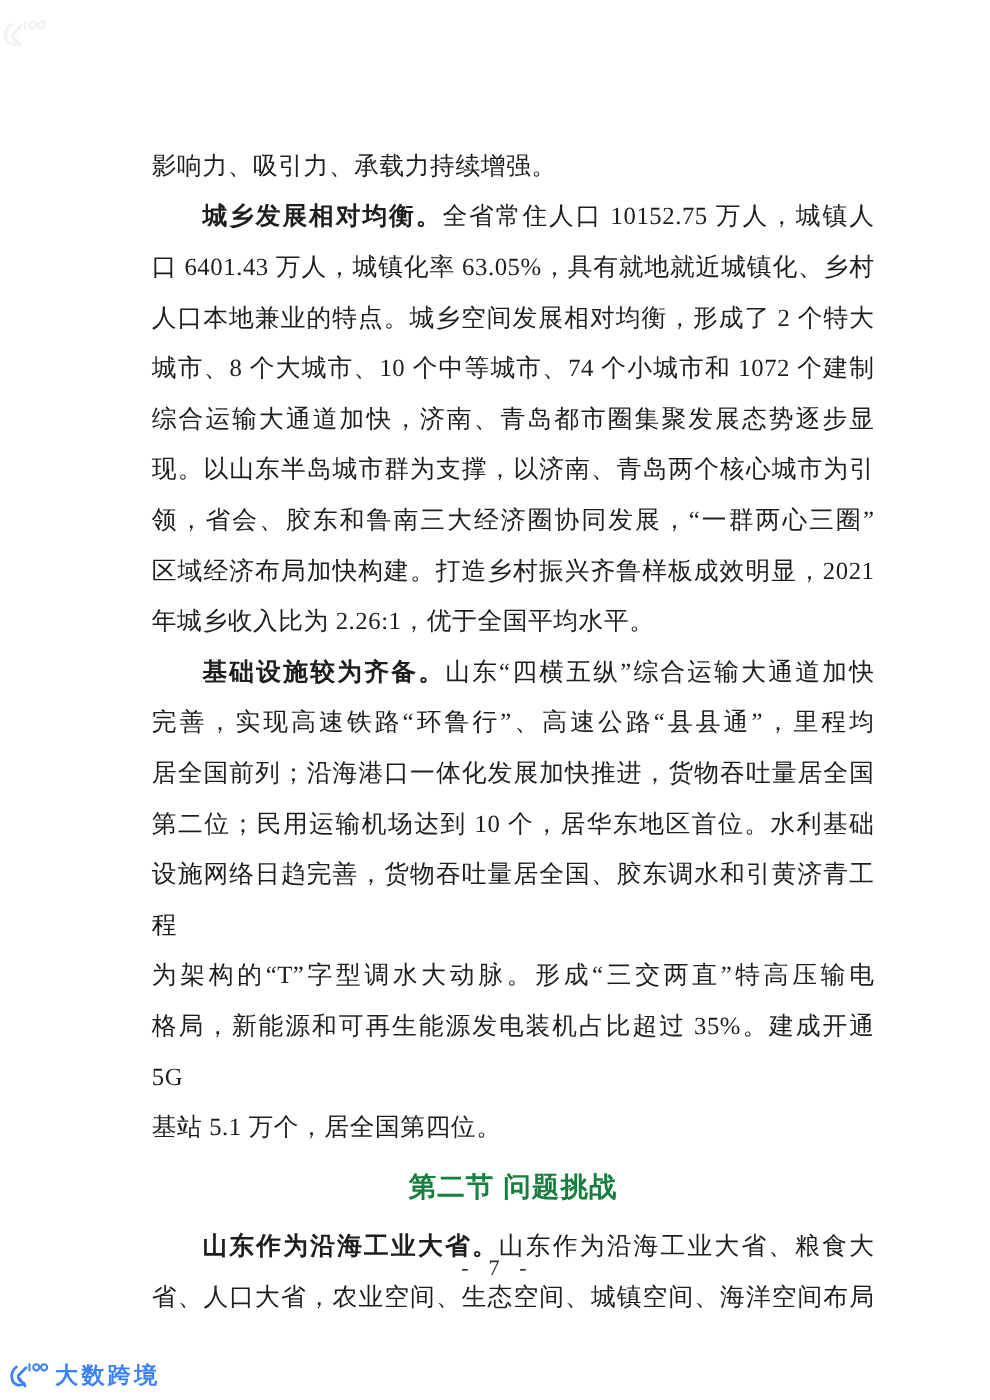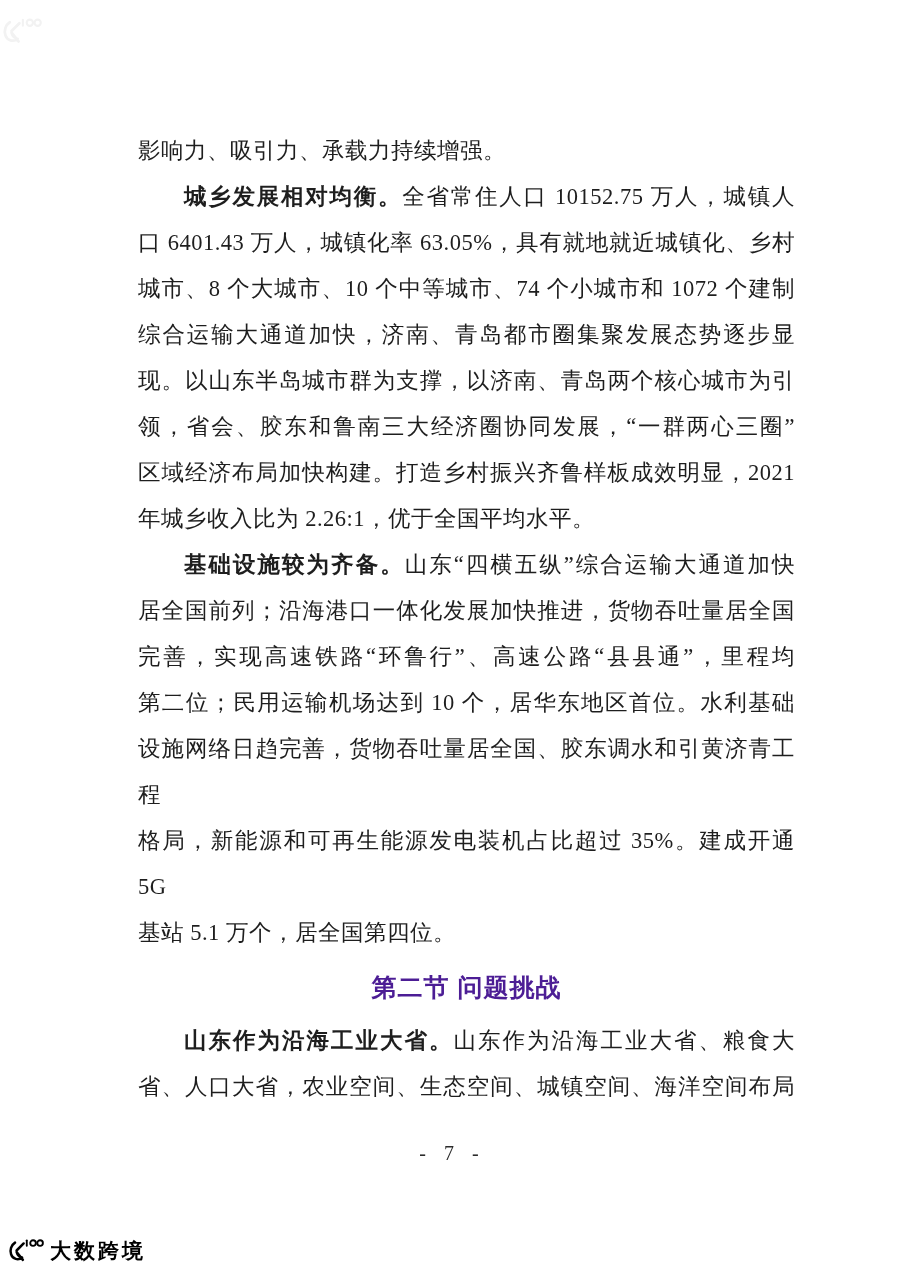--- a/index.html
+++ b/index.html
@@ -37,21 +37,21 @@
     font-weight: 700;
   }
   .section-heading {
     text-align: center;
     text-align-last: center;
     font-family: "Liberation Sans", "DejaVu Sans", sans-serif;
     font-weight: 700;
     font-size: 25px;
     line-height: 46px;
     margin: 8px 0 8px 0;
-    color: #4c1d95;
+    color: #15803d;
     letter-spacing: 1px;
   }
   .page-footer {
     position: absolute;
     top: 1142px;
     left: 0;
     width: 100%;
     text-align: center;
     font-size: 20px;
     color: #2b2b2b;
@@ -95,41 +95,43 @@
       <path d="M24 10 L24 3" stroke="currentColor" fill="none" stroke-width="2.4" stroke-linecap="round"></path>
       <circle cx="32" cy="6.5" r="3.6" stroke="currentColor" fill="none" stroke-width="2.4"></circle>
       <circle cx="41" cy="6.5" r="3.6" stroke="currentColor" fill="none" stroke-width="2.4"></circle>
     </svg>
   </div>
 
   <div class="body-text" id="body-text">
       <div class="text-line"><span class="seg">影响力、吸引力、承载力持续增强。</span></div>
       <div class="text-line indent fill"><span class="seg-bold">城乡发展相对均衡。</span><span class="seg">全省常住人口 10152.75 万人，城镇人</span></div>
       <div class="text-line fill"><span class="seg">口 6401.43 万人，城镇化率 63.05%，具有就地就近城镇化、乡村</span></div>
+      <div class="text-line fill"><span class="seg">人口本地兼业的特点。城乡空间发展相对均衡，形成了 2 个特大</span></div>
       <div class="text-line fill"><span class="seg">城市、8 个大城市、10 个中等城市、74 个小城市和 1072 个建制</span></div>
       <div class="text-line fill"><span class="seg">综合运输大通道加快，济南、青岛都市圈集聚发展态势逐步显</span></div>
       <div class="text-line fill"><span class="seg">现。以山东半岛城市群为支撑，以济南、青岛两个核心城市为引</span></div>
       <div class="text-line fill"><span class="seg">领，省会、胶东和鲁南三大经济圈协同发展，“一群两心三圈”</span></div>
       <div class="text-line fill"><span class="seg">区域经济布局加快构建。打造乡村振兴齐鲁样板成效明显，2021</span></div>
       <div class="text-line"><span class="seg">年城乡收入比为 2.26:1，优于全国平均水平。</span></div>
       <div class="text-line indent fill"><span class="seg-bold">基础设施较为齐备。</span><span class="seg">山东“四横五纵”综合运输大通道加快</span></div>
+      <div class="text-line fill"><span class="seg">完善，实现高速铁路“环鲁行”、高速公路“县县通”，里程均</span></div>
       <div class="text-line fill"><span class="seg">居全国前列；沿海港口一体化发展加快推进，货物吞吐量居全国</span></div>
-      <div class="text-line fill"><span class="seg">完善，实现高速铁路“环鲁行”、高速公路“县县通”，里程均</span></div>
       <div class="text-line fill"><span class="seg">第二位；民用运输机场达到 10 个，居华东地区首位。水利基础</span></div>
       <div class="text-line fill"><span class="seg">设施网络日趋完善，货物吞吐量居全国、胶东调水和引黄济青工程</span></div>
+      <div class="text-line fill"><span class="seg">为架构的“T”字型调水大动脉。形成“三交两直”特高压输电</span></div>
       <div class="text-line fill"><span class="seg">格局，新能源和可再生能源发电装机占比超过 35%。建成开通 5G</span></div>
       <div class="text-line"><span class="seg">基站 5.1 万个，居全国第四位。</span></div>
       <div class="section-heading">第二节 问题挑战</div>
       <div class="text-line indent fill"><span class="seg-bold">山东作为沿海工业大省。</span><span class="seg">山东作为沿海工业大省、粮食大</span></div>
       <div class="text-line fill"><span class="seg">省、人口大省，农业空间、生态空间、城镇空间、海洋空间布局</span></div>
     </div>
 
   <div class="page-footer">- 7 -</div>
 
-  <div class="watermark watermark-bottom" style="color: #000000; justify-content: flex-end;">
+  <div class="watermark watermark-bottom" style="color: #3b82f6; justify-content: flex-end;">
     <svg width="36" height="27" viewBox="0 0 46 32" aria-hidden="true">
       <path d="M9 6 C4 9 2 16 4 21 C6 27 13 29 18 25 C14 24 12 22 11 18 L19 28 M11 16 L20 7" stroke="currentColor" fill="none" stroke-width="3.2" stroke-linecap="round" stroke-linejoin="round"></path>
       <path d="M24 10 L24 3" stroke="currentColor" fill="none" stroke-width="2.4" stroke-linecap="round"></path>
       <circle cx="32" cy="6.5" r="3.6" stroke="currentColor" fill="none" stroke-width="2.4"></circle>
       <circle cx="41" cy="6.5" r="3.6" stroke="currentColor" fill="none" stroke-width="2.4"></circle>
     </svg>
     <span class="brand-text">大数跨境</span>
   </div>
 
 </div>

